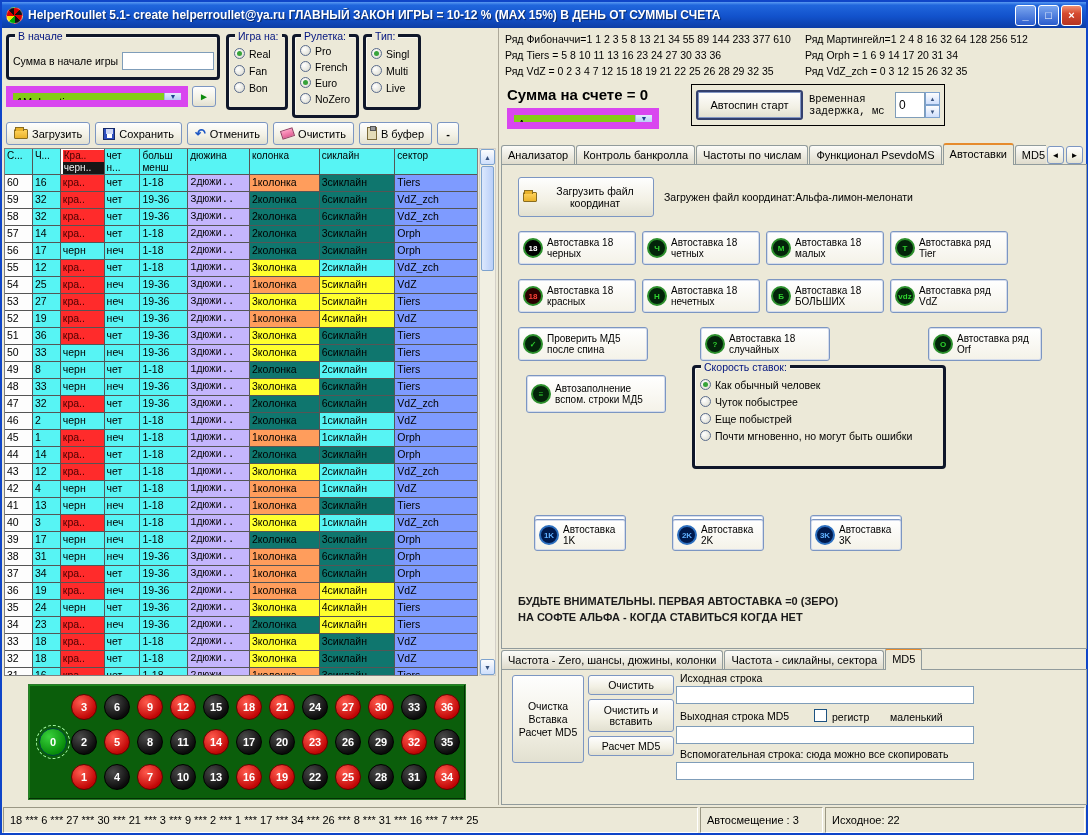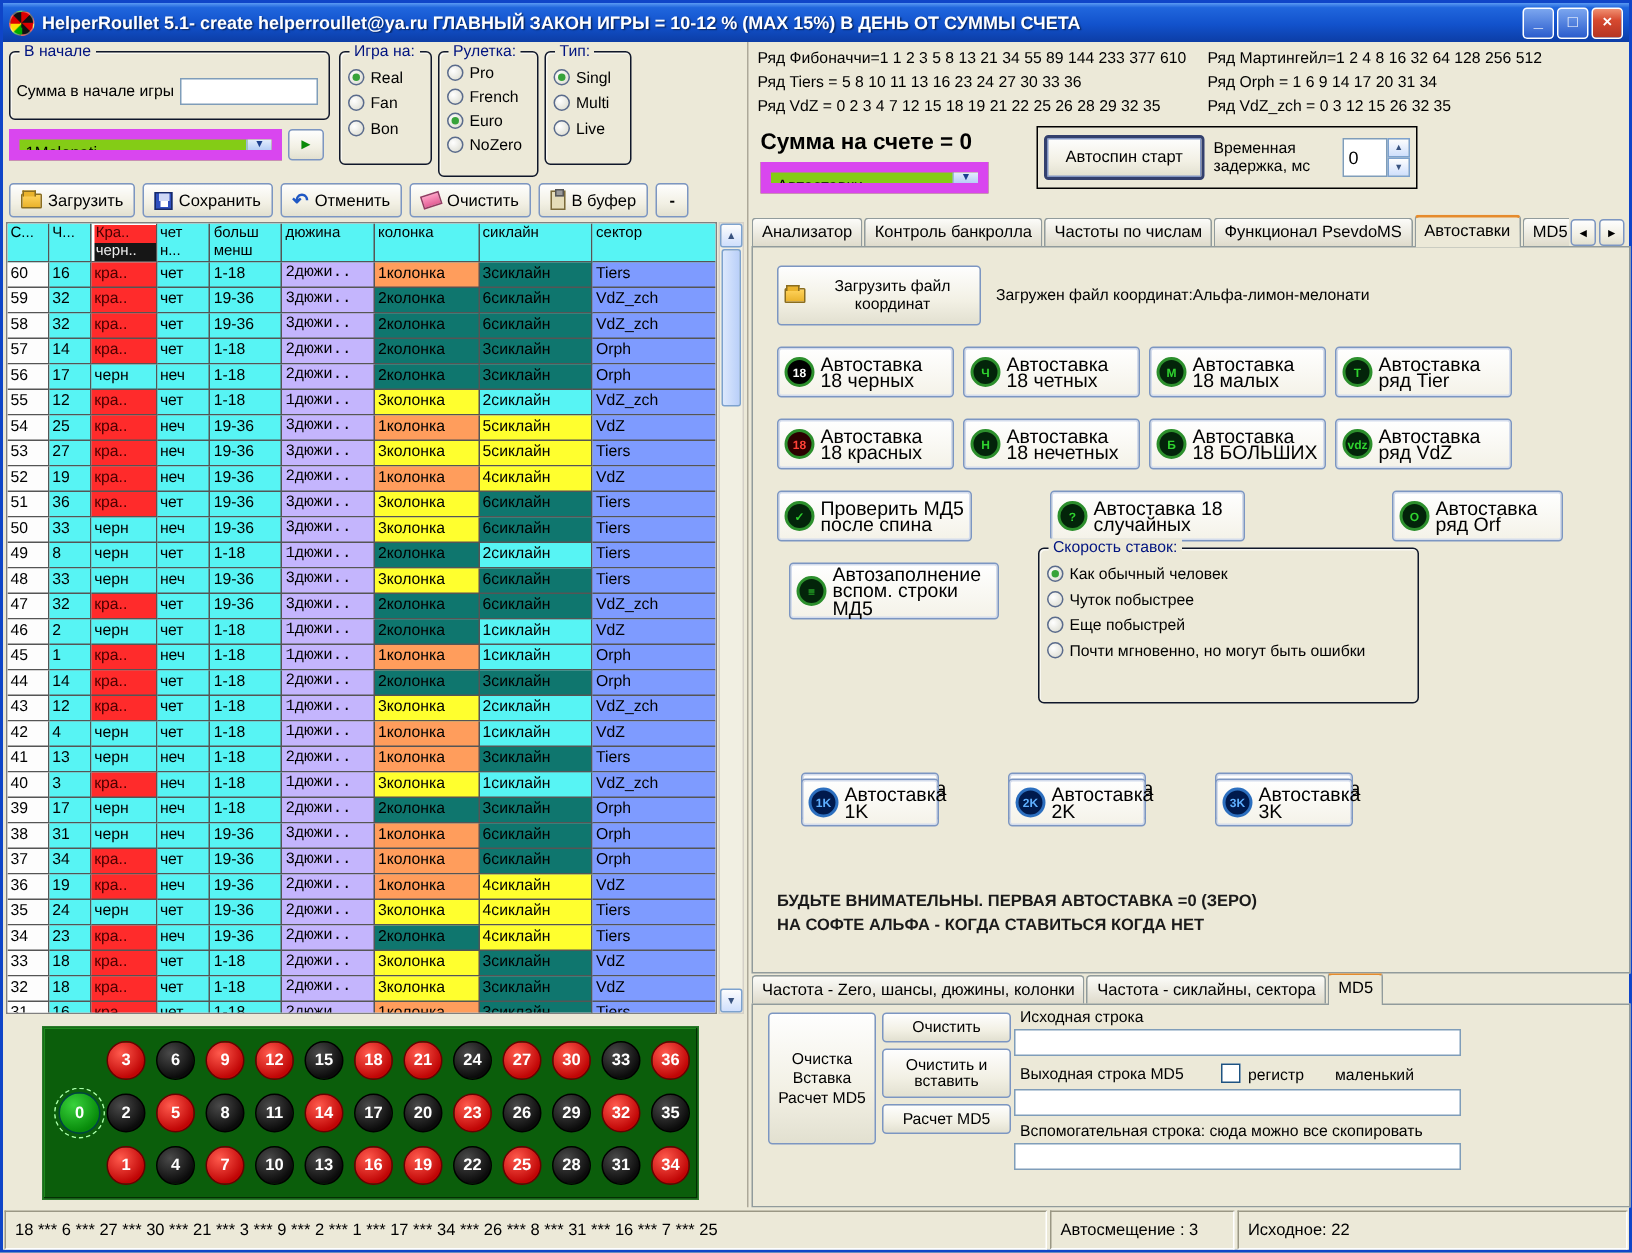--- a/index.html
+++ b/index.html
@@ -9,21 +9,21 @@
 
 .titlebar{position:absolute;left:0;top:0;right:0;height:26px;display:flex;align-items:center;padding:0 4px;color:#fff;
  background:linear-gradient(180deg,#5a9af2 0%,#2066dd 12%,#1252cc 55%,#0c3da6 100%);}
 .app-icon{width:17px;height:17px;border-radius:50%;background:conic-gradient(#d00 0 12%,#111 12% 25%,#d00 25% 37%,#111 37% 50%,#0a0 50% 62%,#fd0 62% 75%,#d00 75% 87%,#111 87% 100%);border:1px solid #ffffff66;margin-right:5px;flex:0 0 17px;}
 .tb-title{font-size:12px;font-weight:bold;text-shadow:1px 1px 1px #00000088;flex:1;white-space:nowrap;overflow:hidden;}
 .tb-btns{display:flex;gap:2px;}
 .tb-btn{width:21px;height:21px;border-radius:3px;border:1px solid #fff;color:#fff;font-size:11px;font-weight:bold;display:flex;align-items:center;justify-content:center;background:linear-gradient(180deg,#7ba6ef,#2a5ccd);}
 .tb-btn.close{background:linear-gradient(180deg,#f09071,#d6492f 40%,#b43423);}
 
 
-.grp{position:absolute;border:1px solid #0f172a;border-radius:4px;box-shadow:inset 1px 1px 0 #ffffffaa;}
+.grp{position:absolute;border:3px solid #0f172a;border-radius:4px;box-shadow:inset 1px 1px 0 #ffffffaa;}
 .grp-title{position:absolute;top:-7px;left:6px;background:#ece9d8;padding:0 3px;font-size:10.5px;color:#00137f;white-space:nowrap;}
 .radio-row{display:flex;align-items:center;gap:4px;margin:4px 5px 0 5px;height:13px;}
 .radio{width:11px;height:11px;border-radius:50%;border:1px solid #5a6b8c;background:radial-gradient(circle at 35% 35%,#fff,#d8d8cc);position:relative;flex:0 0 11px;}
 .radio.sel::after{content:"";position:absolute;left:2px;top:2px;width:5px;height:5px;border-radius:50%;background:#37a33a;}
 .rlabel{font-size:10.5px;white-space:nowrap;}
 .btn{display:inline-flex;align-items:center;justify-content:center;gap:4px;background:linear-gradient(180deg,#fefefe,#f2f0e4 60%,#e2e0d0);border:1px solid #7c96c2;border-radius:3px;font-size:11px;color:#000;text-align:center;}
 .input{background:#fff;border:1px solid #7f9db9;font-size:11px;padding:1px 3px;position:absolute;}
 .combo{position:absolute;display:flex;background:#84cc16;border:7px solid #d946ef;height:21px;}
 .combo-text{flex:1;font-size:11px;padding:3px 4px;white-space:nowrap;overflow:hidden;}
 .combo-btn{width:17px;background:linear-gradient(180deg,#e3edfd,#b7cef6);border-left:1px solid #9db9dd;color:#1d3f8f;font-size:7px;display:flex;align-items:center;justify-content:center;}
@@ -87,21 +87,21 @@
 .bzero{width:28px;height:28px;background:radial-gradient(circle at 35% 30%,#39d23c,#078a0a 72%);border:1px solid #044;outline:1px dashed #aaffaa;outline-offset:2px;}
 .board-grid{display:grid;grid-template-columns:repeat(12,26px);gap:9px 7px;}
 
 
 .rightpane{position:absolute;left:496px;top:26px;right:0;height:777px;border-left:1px solid #aca899;}
 .series-line{position:absolute;font-size:10.5px;white-space:nowrap;color:#000;}
 .balance{position:absolute;left:8px;top:58px;font-size:15px;font-weight:bold;}
 .combo-autobets{left:8px;top:80px;width:152px;}
 .autospin-box{position:absolute;left:192px;top:56px;width:254px;height:42px;border:1px solid #000;display:flex;align-items:center;padding:0 4px;gap:6px;}
 .autospin-btn{width:112px;height:30px;border:2px solid #33406e;box-shadow:0 0 0 1px #8296c4 inset;font-size:11px;}
-.delay-lbl{font-size:10.5px;width:84px;line-height:12px;}
+.delay-lbl{font-size:10.5px;width:84px;line-height:12px;font-family:Liberation Mono, monospace;}
 .spinner{display:flex;height:26px;}
 .spin-val{width:30px;background:#fff;border:1px solid #7f9db9;font-size:12px;padding:5px 3px 0 3px;}
 .spin-btns{display:flex;flex-direction:column;width:15px;}
 .spin-btns div{flex:1;background:linear-gradient(180deg,#fdfdfd,#cfdffc);border:1px solid #7da2ce;font-size:6px;display:flex;align-items:center;justify-content:center;color:#39537f;}
 
 
 .tabstrip{position:absolute;left:2px;top:115px;right:40px;height:22px;display:flex;align-items:flex-end;gap:1px;overflow:hidden;}
 .tab{padding:3px 6px;font-size:11px;background:linear-gradient(180deg,#fcfcf9,#ddd9c9);border:1px solid #919b9c;border-bottom:none;border-radius:3px 3px 0 0;height:20px;white-space:nowrap;}
 .tab.active{height:22px;background:#ece9d8;border-top:2px solid #e68b2c;position:relative;z-index:3;}
 .tab-arrows{position:absolute;right:3px;top:118px;display:flex;gap:2px;}
@@ -119,21 +119,21 @@
 .bet-row-3 .bet-btn:nth-child(2){margin-left:46px;width:130px;}
 .bet-row-3 .bet-btn:nth-child(3){margin-left:92px;width:114px;}
 .autofill-slot{position:absolute;left:24px;top:210px;}
 .autofill-slot .bet-btn{width:140px;height:38px;}
 .bet-btn{display:flex;align-items:center;gap:4px;background:linear-gradient(180deg,#ffffff,#f4f2e8);border:1px solid #7c96c2;box-shadow:0 0 0 1px #d4dcec inset;border-radius:3px;padding:2px 4px;width:118px;height:34px;}
 .bet-ic{flex:0 0 20px;width:20px;height:20px;border-radius:50%;display:flex;align-items:center;justify-content:center;font-size:8px;font-weight:bold;border:2px solid #2c8f2c;}
 .ic-black{background:#000;color:#fff;}
 .ic-red{background:#2b0000;color:#ff4136;}
 .ic-green{background:#03240a;color:#2fd32f;}
 .ic-blue{background:#001a4d;color:#5fb0ff;border-color:#2c6fbf;}
-.bet-lb{flex:1;font-size:13px;line-height:11.5px;}
+.bet-lb{flex:1;font-size:10px;line-height:11.5px;}
 .speed-grp{left:190px;top:200px;width:254px;height:104px;padding-top:6px;}
 .dims-row{left:32px;top:306px;gap:46px;margin-top:44px;}
 .cols-row{left:32px;top:354px;gap:46px;}
 .dims-row .bet-btn,.cols-row .bet-btn{width:92px;height:32px;}
 .warning{position:absolute;left:16px;top:428px;font-size:11px;font-weight:bold;line-height:16px;color:#1a1a1a;}
 
 
 .btabstrip{position:absolute;left:2px;top:621px;height:21px;display:flex;align-items:flex-end;gap:1px;}
 .md5panel{position:absolute;left:2px;top:641px;width:586px;height:136px;border:1px solid #919b9c;background:#ece9d8;}
 .md5-big{position:absolute;left:10px;top:5px;width:72px;height:88px;white-space:normal;font-size:10.5px;line-height:13px;padding:2px;}

